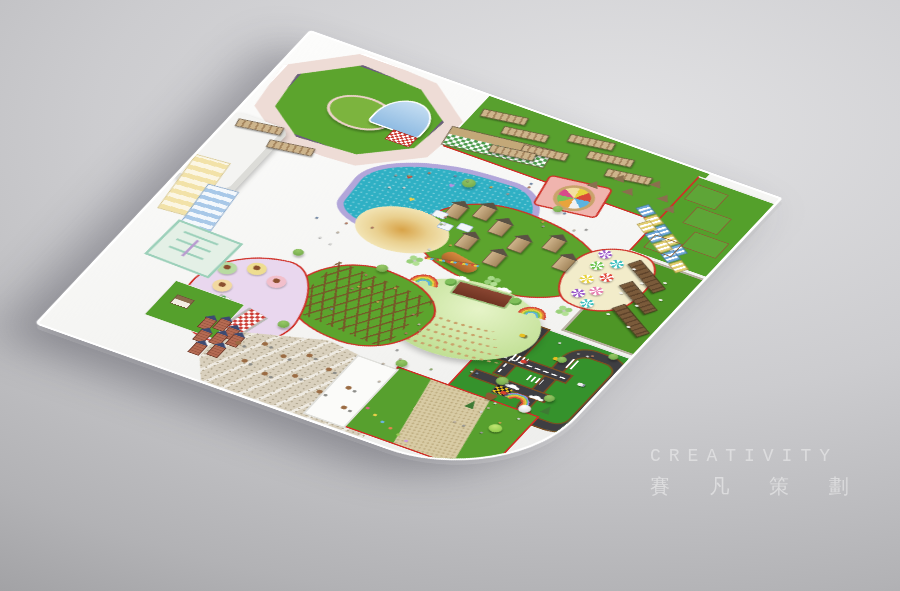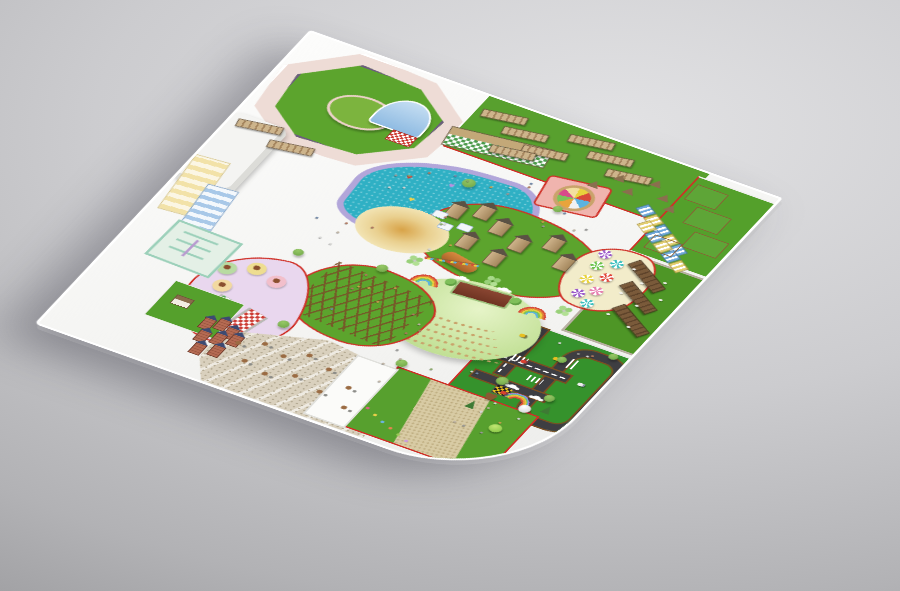--- a/index.html
+++ b/index.html
@@ -421,13 +421,15 @@
     <div class="person" style="left: 335px; top: 364px; background: rgb(176, 120, 96); position: absolute;"></div>
     <div class="person" style="left: 325px; top: 374px; background: rgb(176, 120, 96); position: absolute;"></div>
     <div class="person" style="left: 329px; top: 355px; background: rgb(192, 180, 164); position: absolute;"></div>
     <div class="person" style="left: 192px; top: 177px; background: rgb(217, 217, 215); position: absolute;"></div>
     <div class="person" style="left: 205px; top: 170px; background: rgb(217, 217, 215); position: absolute;"></div>
     <div class="person" style="left: 188px; top: 157px; background: rgb(154, 154, 152); position: absolute;"></div>
     <div class="person" style="left: 200px; top: 151px; background: rgb(138, 168, 106); position: absolute;"></div>
   </div>
 
 <div id="wm">
+  <div class="wm-sub">CREATIVITY</div>
+  <div class="wm-cn">賽 凡 策 劃</div>
 </div>
 
 </body></html>

